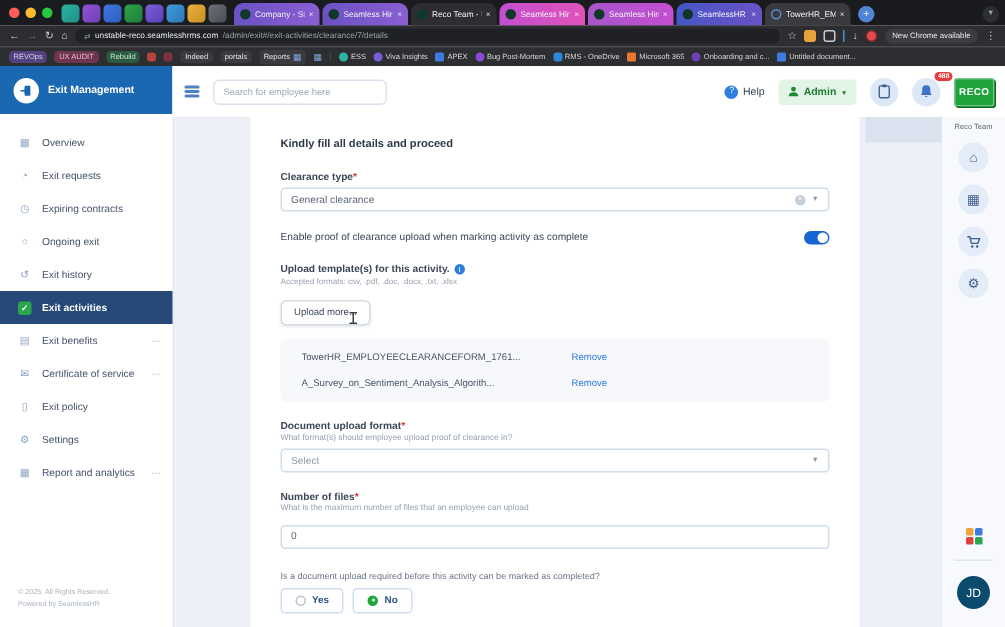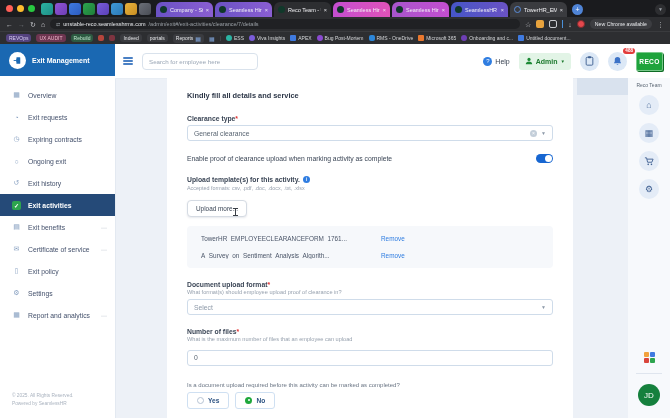--- a/index.html
+++ b/index.html
@@ -121,21 +121,21 @@
   
   .rail{position:absolute;right:0;top:78px;width:42px;bottom:0;background:#f7f9fc;
     display:flex;flex-direction:column;align-items:center;padding:4px 0 12px}
   .team{font-size:5px;color:#5a6673;margin-bottom:7px}
   .railbtn{width:20px;height:20px;border-radius:50%;background:#e4ecf7;color:#3e5f91;
     display:flex;align-items:center;justify-content:center;font-size:9px;margin-bottom:8px;flex:none}
   .msgrid{margin-top:auto;display:grid;grid-template-columns:5px 5px;gap:1px;margin-bottom:10px}
   .msgrid span{width:5px;height:5px;border-radius:1px}
   .ms1{background:#f2a23d}.ms2{background:#3f7ae0}.ms3{background:#d9453c}.ms4{background:#2da44e}
   .raildiv{width:26px;height:1px;background:#dfe5ee;margin-bottom:10px}
-  .avatar{width:22px;height:22px;border-radius:50%;background:#15803d;color:#fff;font-weight:normal;
+  .avatar{width:22px;height:22px;border-radius:50%;background:#0c4a6e;color:#fff;font-weight:normal;
     font-size:8px;display:flex;align-items:center;justify-content:center}
 
   .scrollblock{position:absolute;right:42px;top:78px;width:51px;height:17px;background:#d9e2ee}
 
   
   .content{position:absolute;left:167px;top:78px;width:406px;bottom:0;background:#fff;
     padding:13px 20px 0;overflow:hidden}
   .fh{font-size:7.4px;font-weight:bold;color:#2d3748;margin-bottom:15px}
   .flabel{font-size:6.8px;font-weight:bold;color:#3b4656;margin-bottom:3px}
   .req{color:#e03131}
@@ -433,21 +433,21 @@
         <span class="ms1"></span>
         <span class="ms2"></span>
         <span class="ms3"></span>
         <span class="ms4"></span>
       </span>
     <span class="raildiv"></span>
     <span class="avatar">JD</span>
   </div>
 
   <main class="content">
-    <div class="fh">Kindly fill all details and service</div>
+    <div class="fh">Kindly fill all details and proceed</div>
 
     <div class="flabel">
       <span>Clearance type</span><span class="req">*</span>
     </div>
     <div class="fselect">
       <span>General clearance</span>
       <span class="selicons">
         <span class="clear-ic">×</span>
         <span class="chev">▼</span>
       </span>

